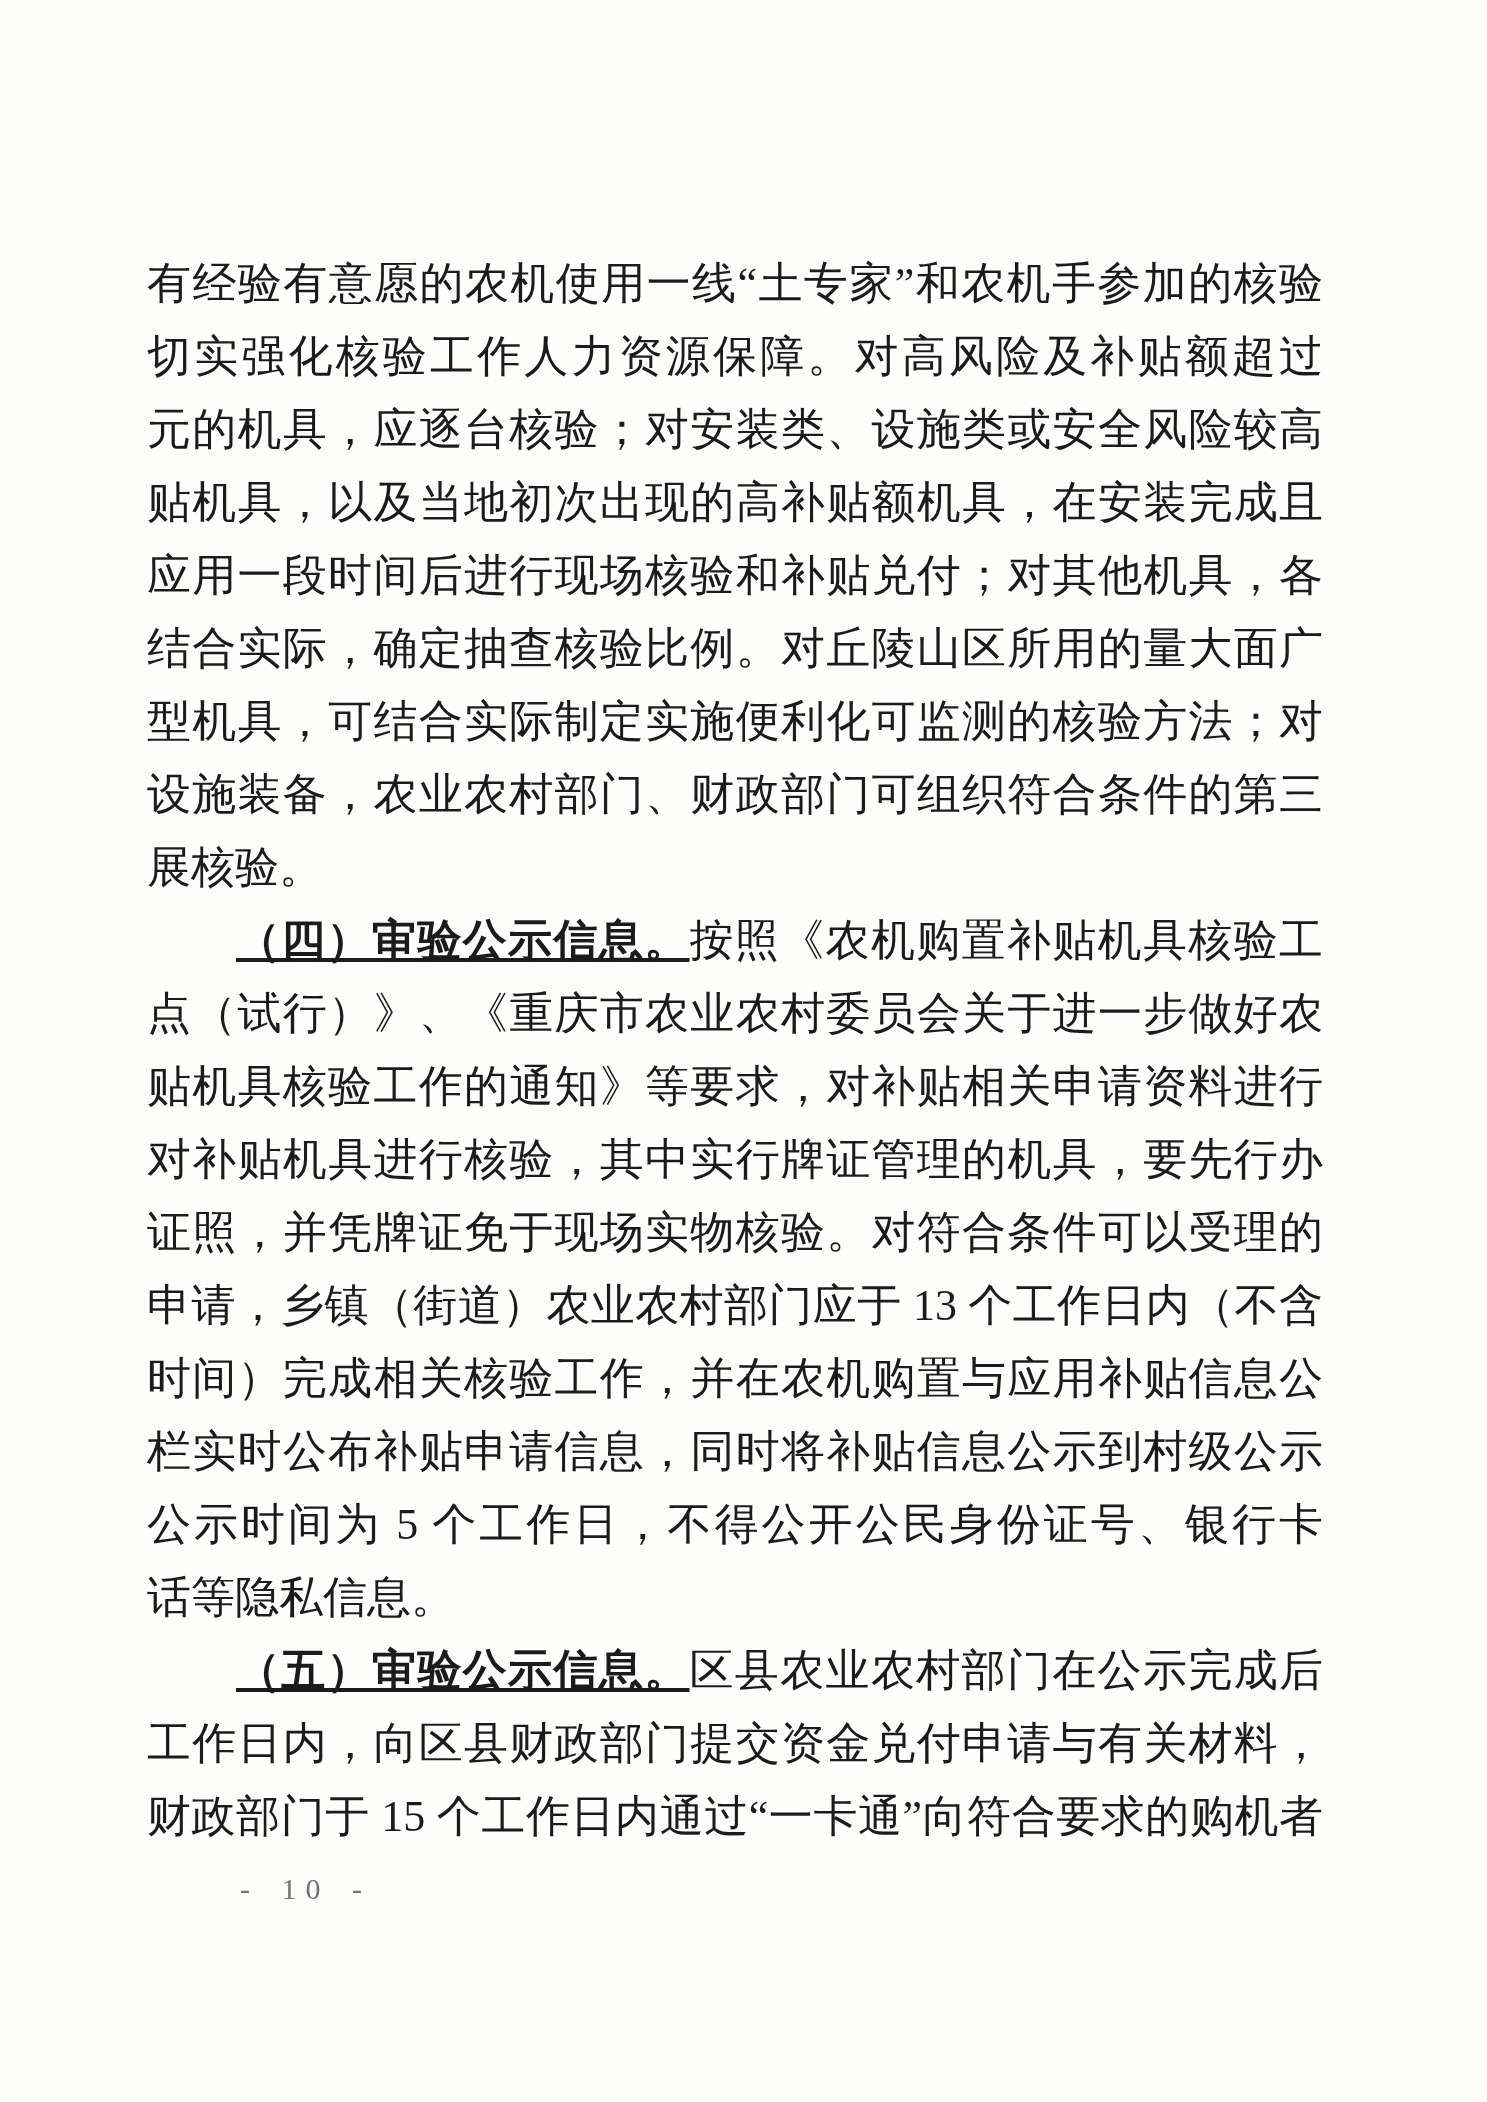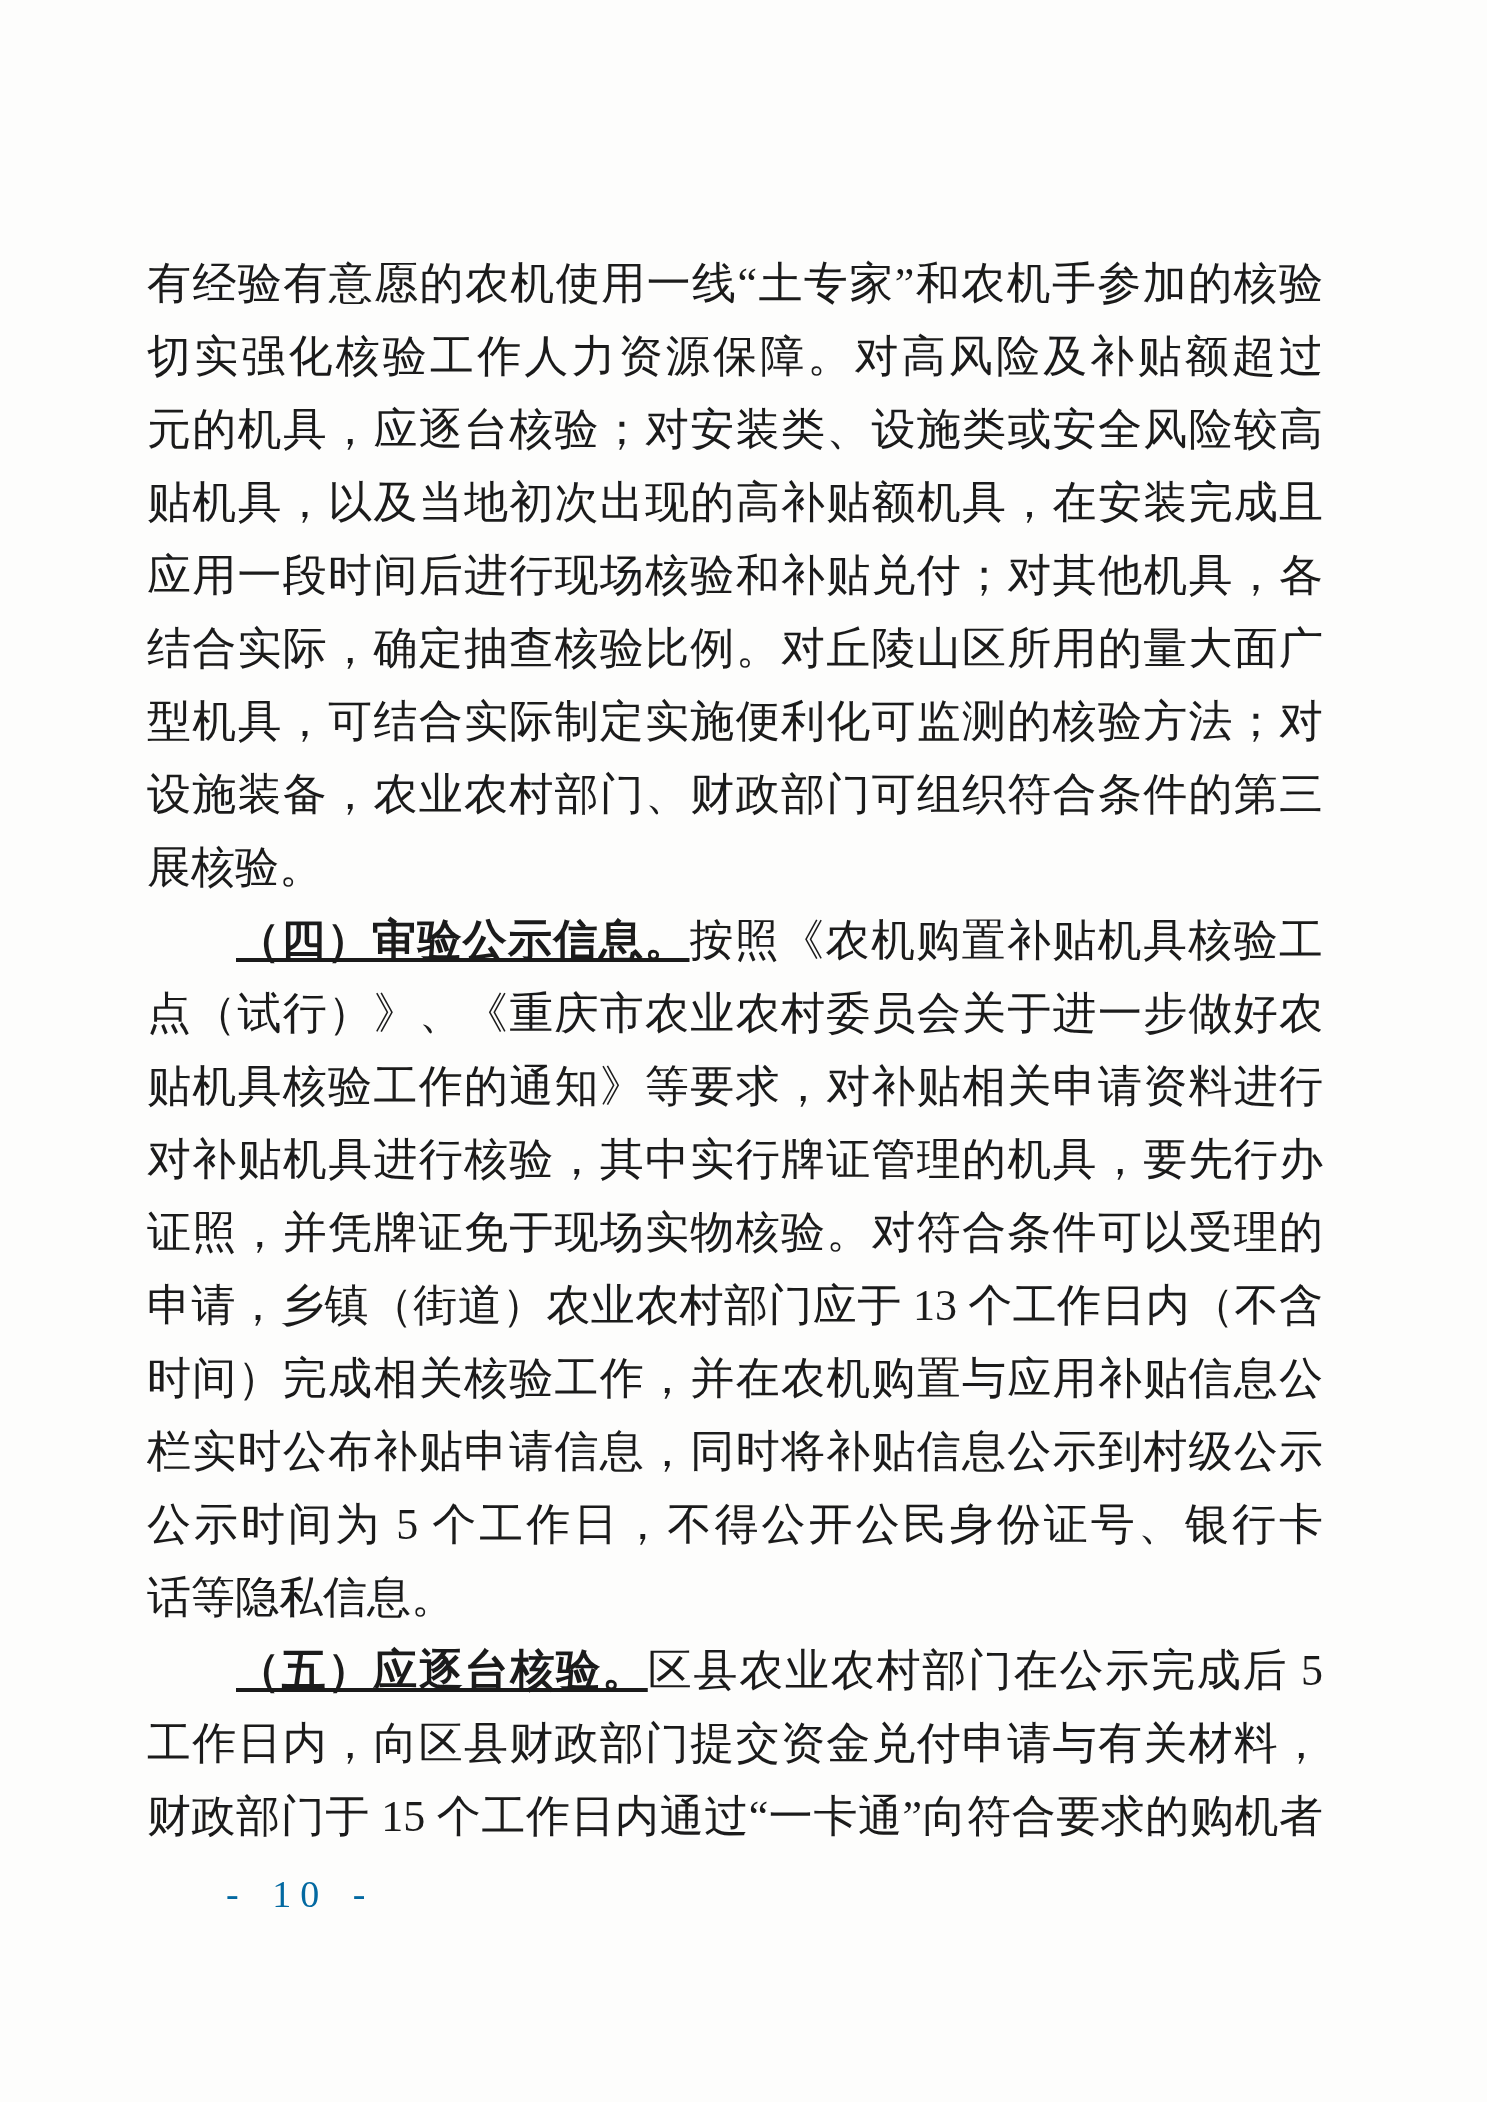--- a/index.html
+++ b/index.html
@@ -38,26 +38,26 @@
   .line.indent {
     box-sizing: border-box;
     padding-left: 89px;
   }
   .heading {
     font-weight: 700;
     text-decoration: underline;
   }
   .pagenum {
     position: absolute;
-    left: 226px;
+    left: 240px;
     top: 1872px;
-    font-size: 38px;
+    font-size: 30px;
     letter-spacing: 9px;
     word-spacing: 6px;
-    color: #0369a1;
+    color: #737373;
   }
 </style>
 </head>
 <body>
 
 <div class="page">
   <div class="textblock">
 
     <div class="line">有经验有意愿的农机使用一线“土专家”和农机手参加的核验队伍，</div>
     <div class="line">切实强化核验工作人力资源保障。对高风险及补贴额超过 3000</div>
@@ -76,21 +76,21 @@
     <div class="line">贴机具核验工作的通知》等要求，对补贴相关申请资料进行审核，</div>
     <div class="line">对补贴机具进行核验，其中实行牌证管理的机具，要先行办理牌</div>
     <div class="line">证照，并凭牌证免于现场实物核验。对符合条件可以受理的补贴</div>
     <div class="line">申请，乡镇（街道）农业农村部门应于 13 个工作日内（不含公示</div>
     <div class="line">时间）完成相关核验工作，并在农机购置与应用补贴信息公开专</div>
     <div class="line">栏实时公布补贴申请信息，同时将补贴信息公示到村级公示栏，</div>
     <div class="line">公示时间为 5 个工作日，不得公开公民身份证号、银行卡号、电</div>
     <div class="line end">话等隐私信息。</div>
 
     <div class="line indent">
-      <span class="heading">（五）应逐台核验。</span><span>区县农业农村部门在公示完成后 5 个</span>
+      <span class="heading">（五）审验公示信息。</span><span>区县农业农村部门在公示完成后 5 个</span>
     </div>
     <div class="line">工作日内，向区县财政部门提交资金兑付申请与有关材料，区县</div>
     <div class="line">财政部门于 15 个工作日内通过“一卡通”向符合要求的购机者兑</div>
 
   </div>
 
   <div class="pagenum">- 10 -</div>
 </div>
 
 </body></html>

